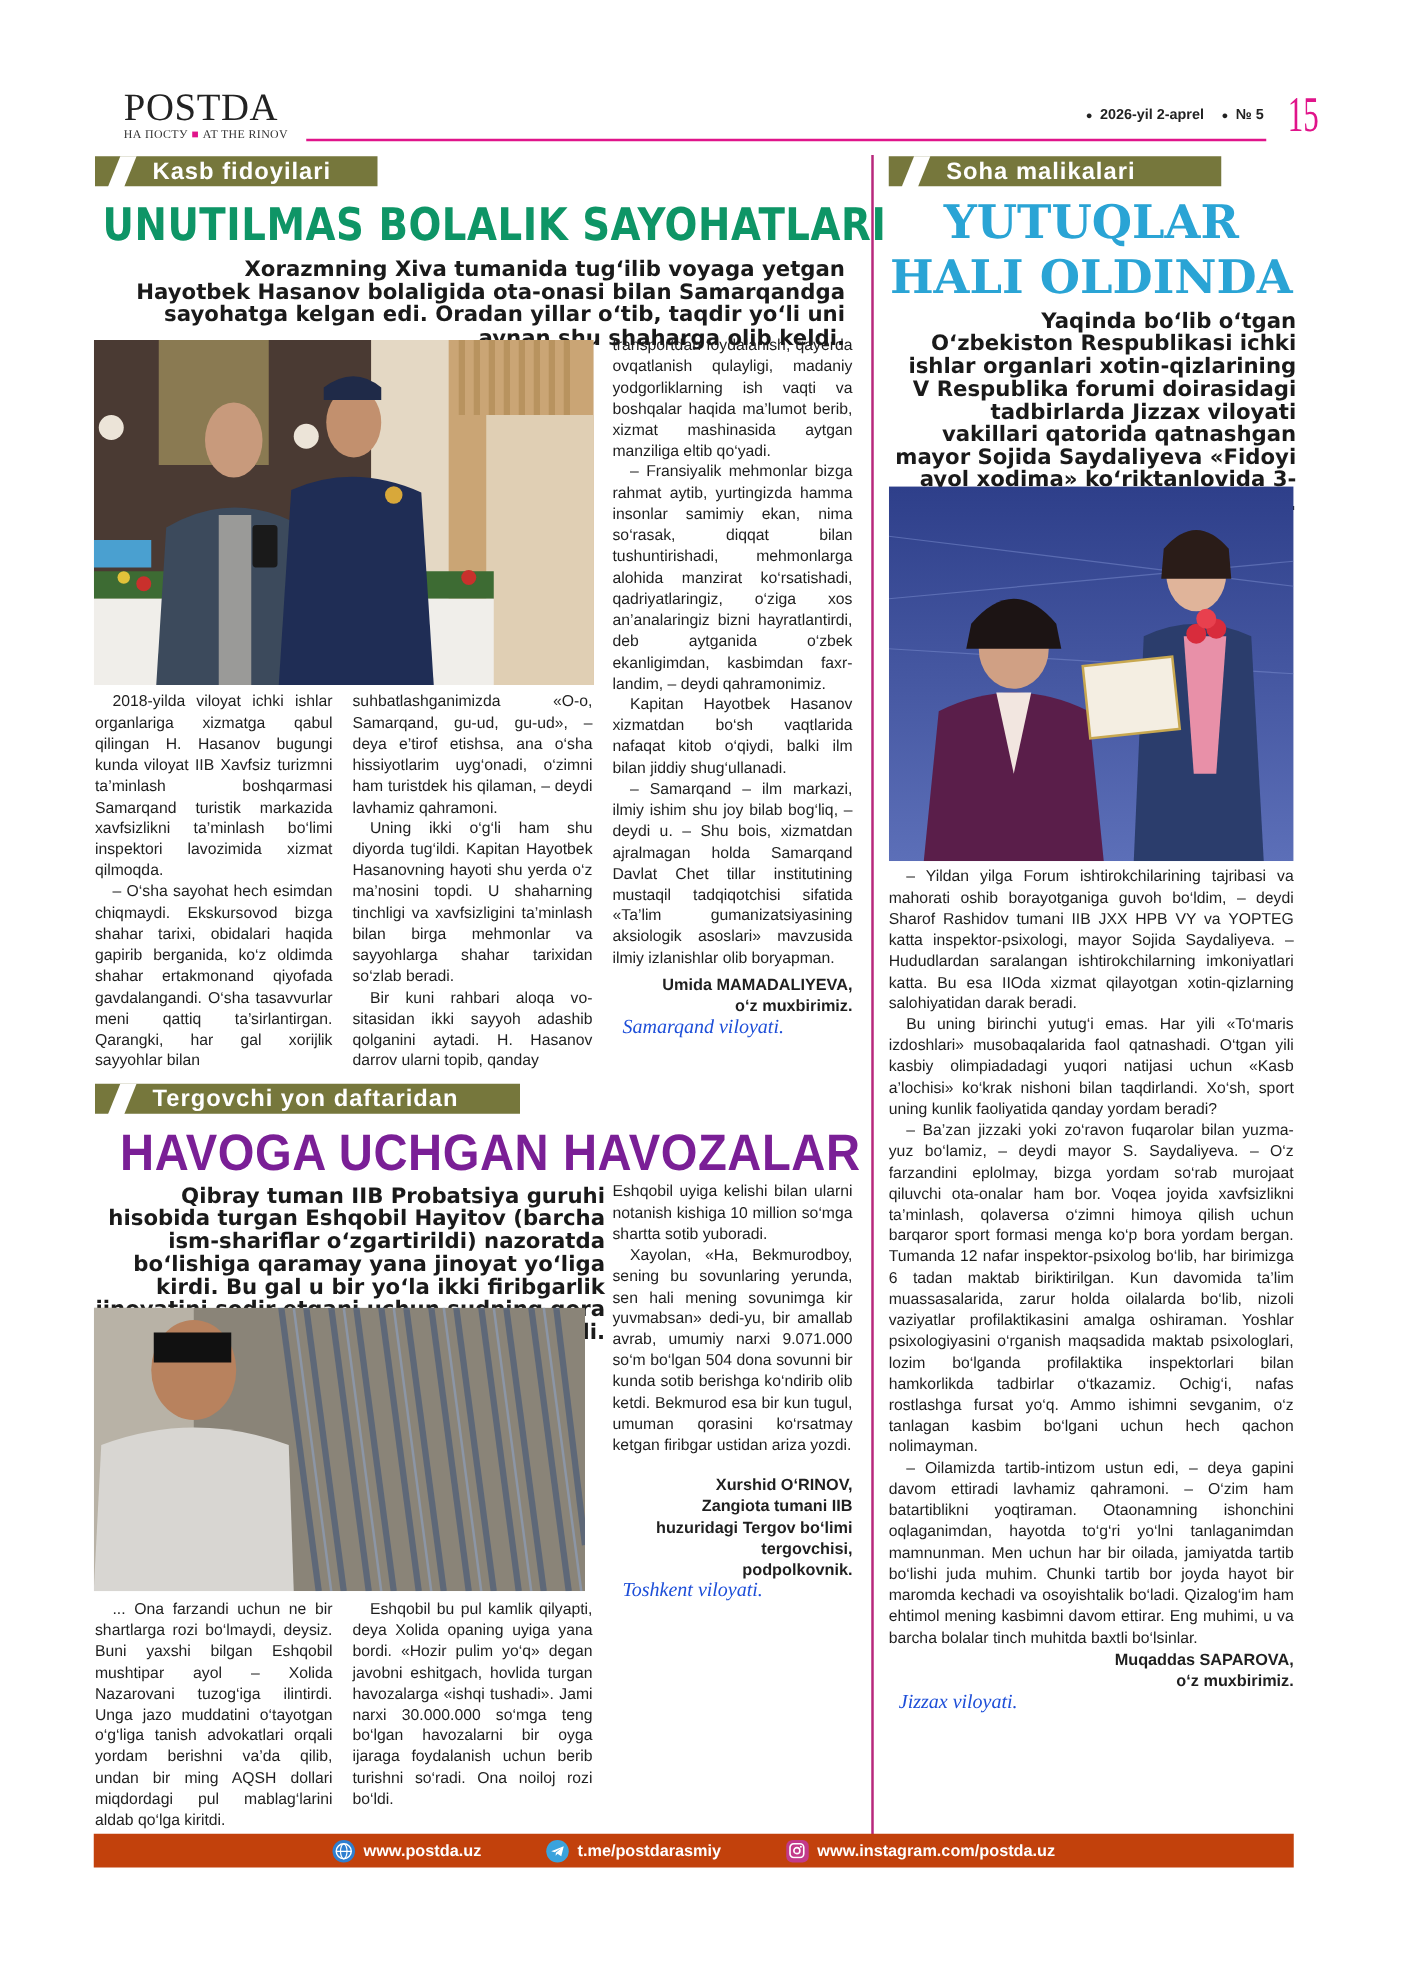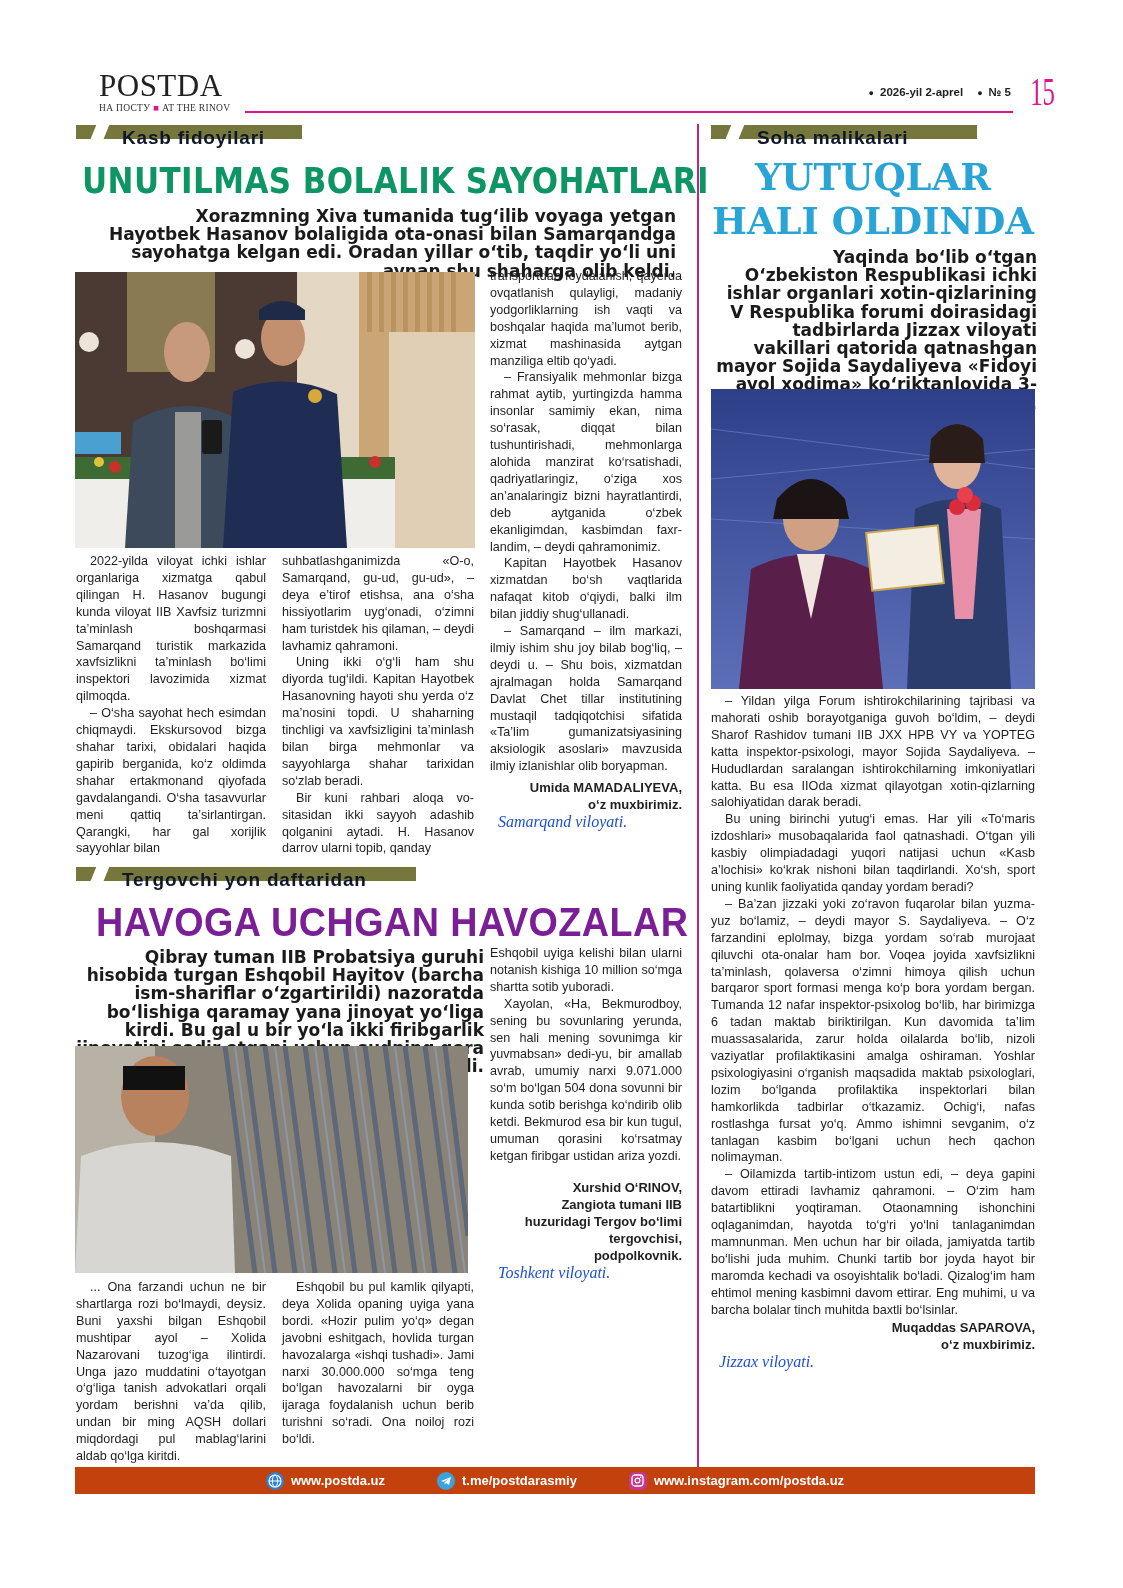--- a/index.html
+++ b/index.html
@@ -11,21 +11,21 @@
   .logo { position: absolute; left: 0; top: 0; font-family: "Liberation Serif", serif; font-size: 31px; letter-spacing: 0.5px; color: #222; line-height: 31px; }
   .logo-sub { position: absolute; left: 0; top: 33px; font-family: "Liberation Serif", serif; font-size: 9.5px; color: #333; letter-spacing: 0.3px; white-space: nowrap; }
   .logo-sub .dot { color: #e0148a; padding: 0 3px; }
   .mast-rule { position: absolute; left: 146px; right: 46px; top: 41px; height: 2px; background: #e0148a; }
   .mast-date { position: absolute; right: 48px; top: 16px; font-size: 11.5px; font-weight: bold; color: #222; white-space: nowrap; }
   .mast-date .bul { font-size: 9px; margin-right: 6px; }
   .mast-date .sep { display: inline-block; width: 14px; }
   .page-num { position: absolute; right: 4px; top: 2px; font-family: "Liberation Serif", serif; font-size: 40px; color: #e0148a; line-height: 40px; transform: scaleX(0.62); transform-origin: right top; }
 
   
-  .rubric { position: absolute; height: 14px; background: #76773c; color: #0f172a; font-weight: bold; font-size: 19px; letter-spacing: 0.8px; line-height: 26px; padding-left: 46px; white-space: nowrap; }
+  .rubric { position: absolute; height: 24px; background: #76773c; color: #ffffff; font-weight: bold; font-size: 19px; letter-spacing: 0.8px; line-height: 26px; padding-left: 46px; white-space: nowrap; }
   .rubric .slash { position: absolute; left: 15px; top: 0; width: 13px; height: 26px; background: #fff; transform: skewX(-22deg); }
 
   
   .vrule { position: absolute; left: 697px; top: 124px; width: 2px; height: 1345px; background: #b8287c; }
 
   
   .h-green { position: absolute; left: 82px; top: 158px; width: 592px; font-family: "DejaVu Sans", sans-serif; font-weight: bold; font-size: 36px; color: #0e9566; letter-spacing: 0.5px; white-space: nowrap; transform: scaleX(0.86); transform-origin: left top; line-height: 46px; }
   .h-blue { position: absolute; left: 711px; width: 324px; text-align: center; font-family: "DejaVu Serif", serif; font-weight: bold; font-size: 37px; color: #2aa4d5; line-height: 44px; }
   .h-purple { position: absolute; left: 96px; top: 898px; font-family: "Liberation Sans", sans-serif; font-weight: bold; font-size: 41px; color: #7a1f96; white-space: nowrap; letter-spacing: 0.5px; line-height: 48px; transform: scaleX(0.92); transform-origin: left top; }
 
@@ -101,21 +101,21 @@
     <rect x="100" y="140" width="26" height="136" fill="#9a9a98"></rect>
     <rect x="127" y="148" width="20" height="34" rx="3" fill="#1a1a1a"></rect>
     <ellipse cx="208" cy="66" rx="22" ry="28" fill="#c2906e"></ellipse>
     <path d="M184 38 Q208 20 230 38 L230 48 L184 48 Z" fill="#1f2a48"></path>
     <path d="M148 276 L158 120 Q208 98 262 122 L272 276 Z" fill="#1f2d55"></path>
     <circle cx="240" cy="124" r="7" fill="#d8a83a"></circle>
   </svg>
 </div>
 
 <div class="col" style="left:76px; top:553px; width:190px;">
-  <p>2022-yilda viloyat ichki ish­lar organlariga xizmatga qabul qilingan H. Hasanov bugungi kunda viloyat IIB Xavfsiz tu­rizmni ta’minlash boshqarmasi Samarqand turistik markazida xavfsizlikni ta’minlash bo‘limi inspektori lavozimida xizmat qilmoqda.</p>
+  <p>2018-yilda viloyat ichki ish­lar organlariga xizmatga qabul qilingan H. Hasanov bugungi kunda viloyat IIB Xavfsiz tu­rizmni ta’minlash boshqarmasi Samarqand turistik markazida xavfsizlikni ta’minlash bo‘limi inspektori lavozimida xizmat qilmoqda.</p>
   <p>– O‘sha sayohat hech esim­dan chiqmaydi. Ekskursovod bizga shahar tarixi, obidalari haqida gapirib berganida, ko‘z oldimda shahar ertakmonand qiyofada gavdalangandi. O‘sha tasavvurlar meni qattiq ta’sirlantirgan. Qarangki, har gal xorijlik sayyohlar bilan</p>
 </div>
 <div class="col" style="left:282px; top:553px; width:192px;">
   <p class="cont">suhbatlashganimizda «O-o, Samarqand, gu-ud, gu-ud», – deya e’tirof etishsa, ana o‘sha hissiyotlarim uyg‘onadi, o‘zim­ni ham turistdek his qilaman, – deydi lavhamiz qahramoni.</p>
   <p>Uning ikki o‘g‘li ham shu diyorda tug‘ildi. Kapitan Ha­yotbek Hasanovning hayoti shu yerda o‘z ma’nosini topdi. U shaharning tinchligi va xavf­sizligini ta’minlash bilan birga mehmonlar va sayyohlarga shahar tarixidan so‘zlab beradi.</p>
   <p>Bir kuni rahbari aloqa vo­sitasidan ikki sayyoh adashib qolganini aytadi. H. Hasanov darrov ularni topib, qanday</p>
 </div>
 <div class="col" style="left:490px; top:268px; width:192px;">
   <p class="cont">transportdan foydalanish, qayerda ovqatlanish qulayligi, madaniy yodgorliklarning ish vaqti va boshqalar haqida ma’lumot berib, xizmat mashi­nasida aytgan manziliga eltib qo‘yadi.</p>
   <p>– Fransiyalik mehmonlar bizga rahmat aytib, yurtingizda hamma insonlar samimiy ekan, nima so‘rasak, diqqat bilan tushuntirishadi, mehmonlarga alohida manzirat ko‘rsatishadi, qadriyatlaringiz, o‘ziga xos an’analaringiz bizni hayrat­lantirdi, deb aytganida o‘zbek ekanligimdan, kasbimdan faxr­landim, – deydi qahramonimiz.</p>

